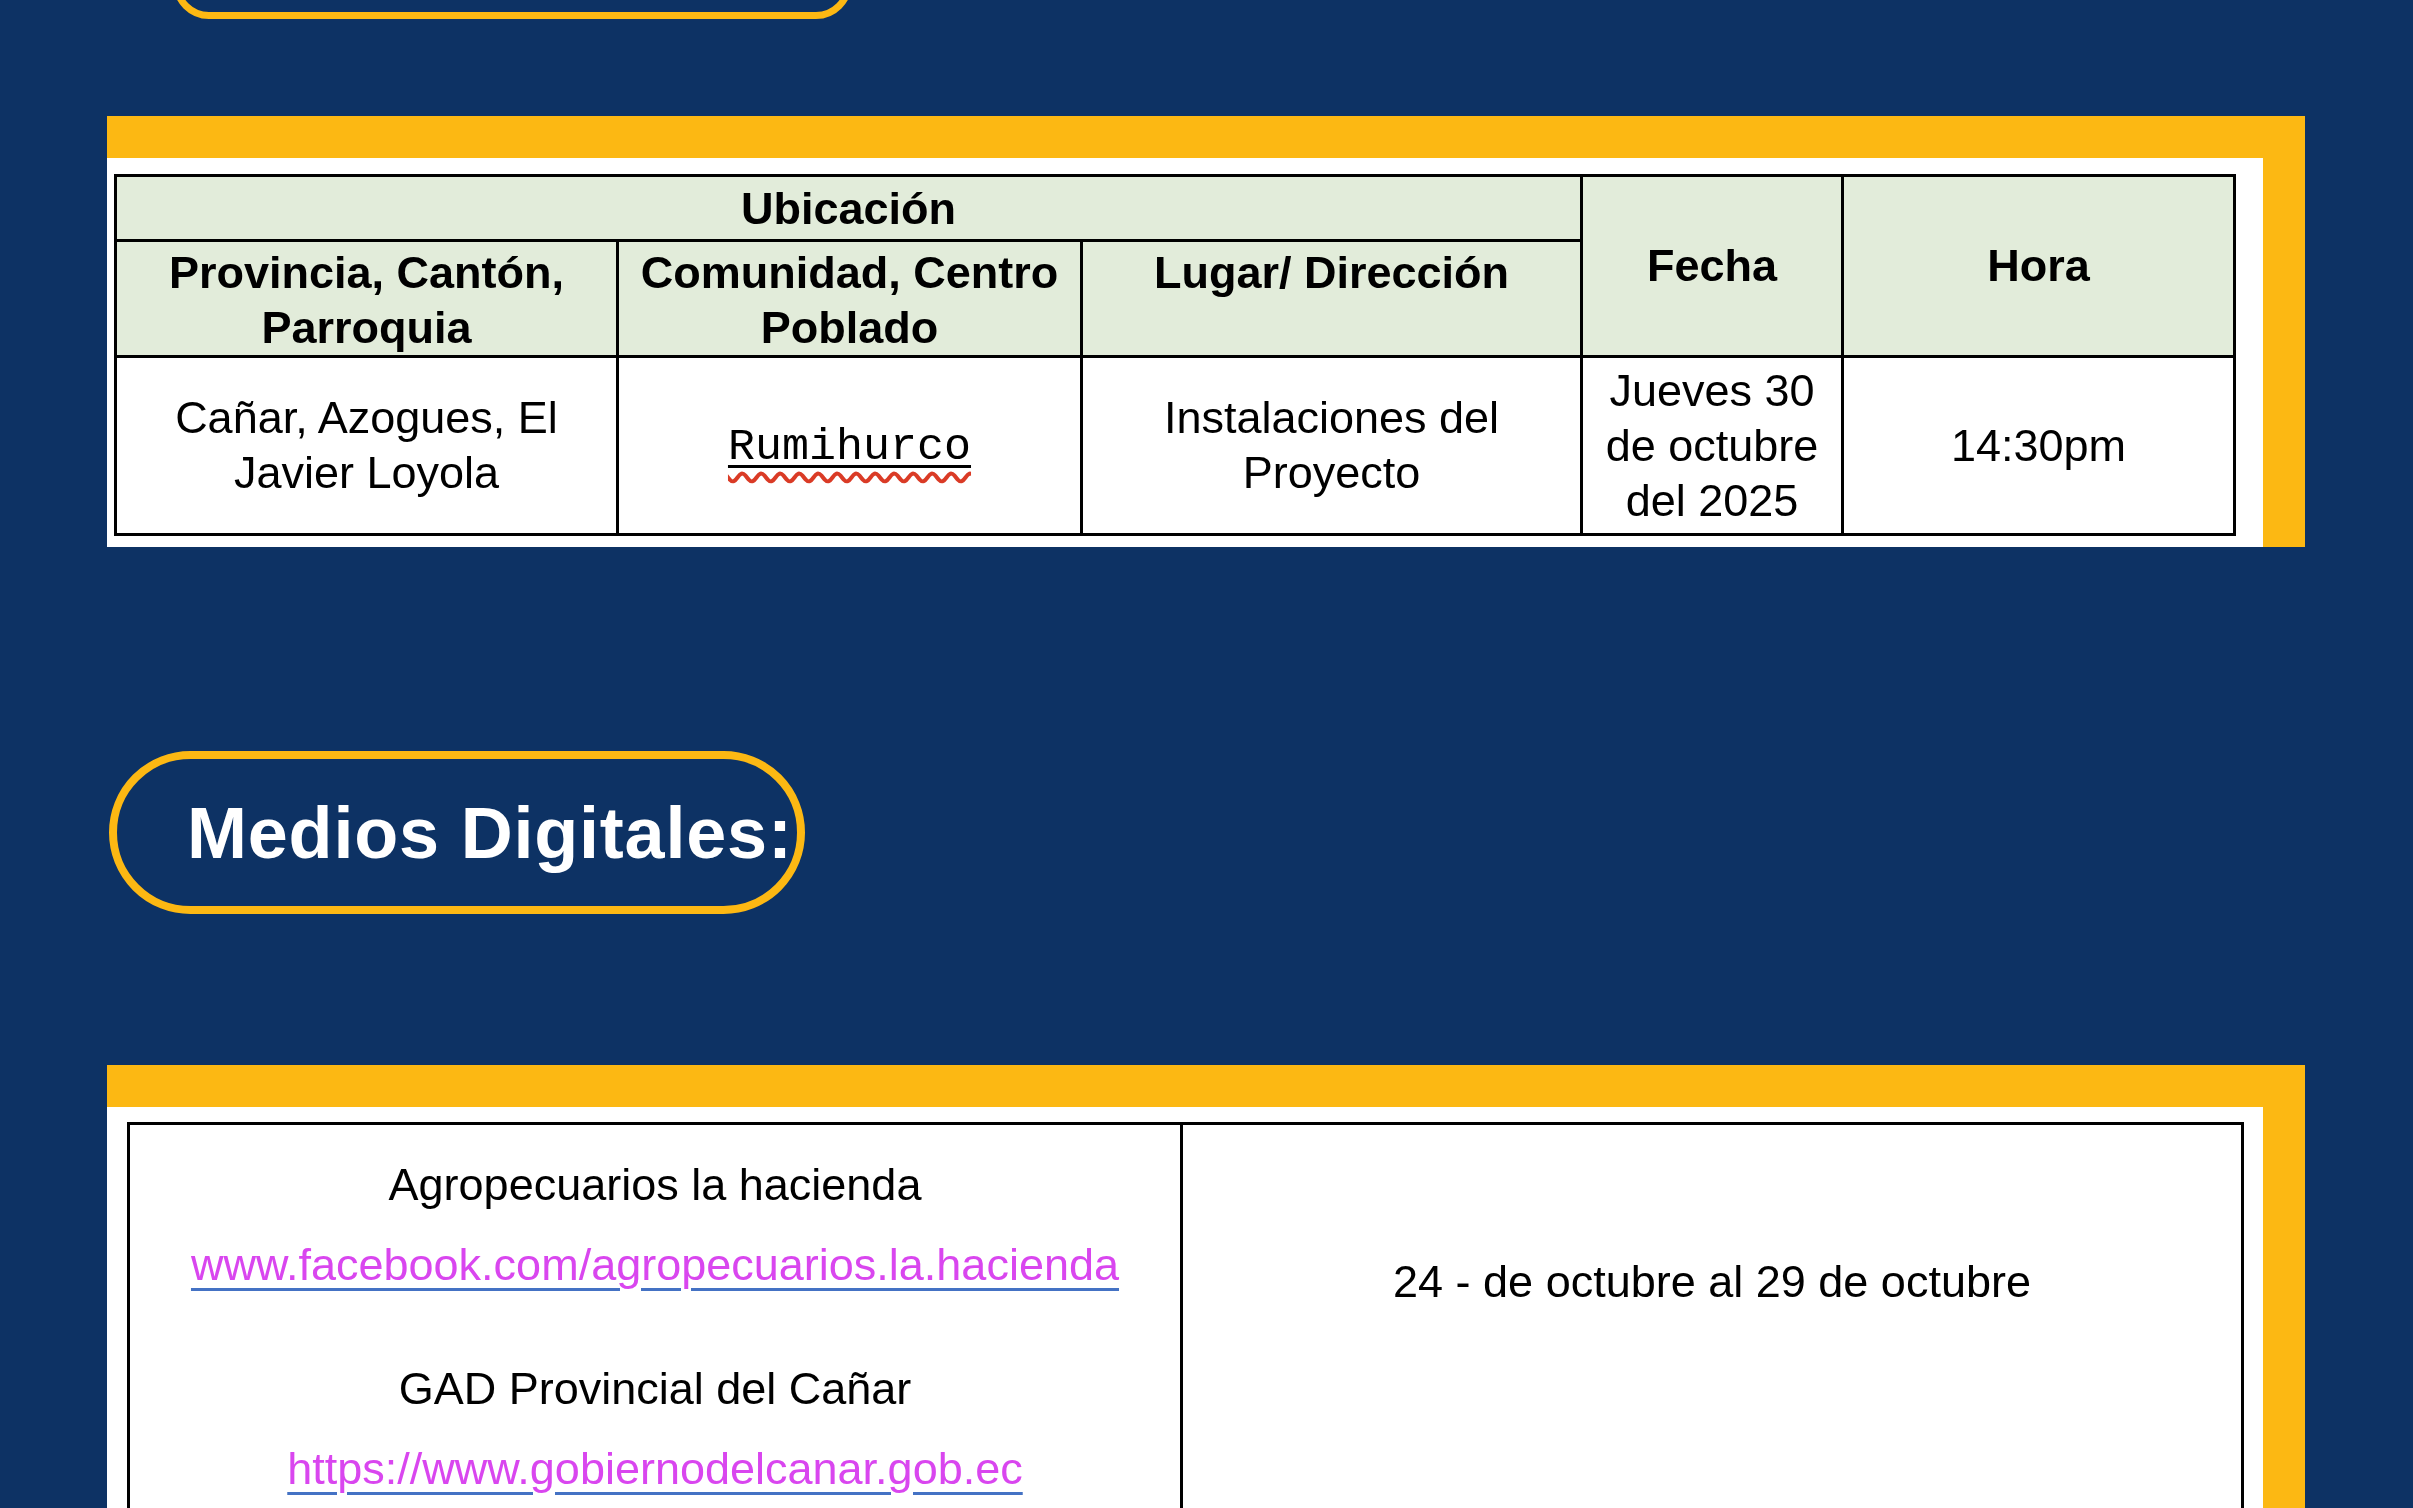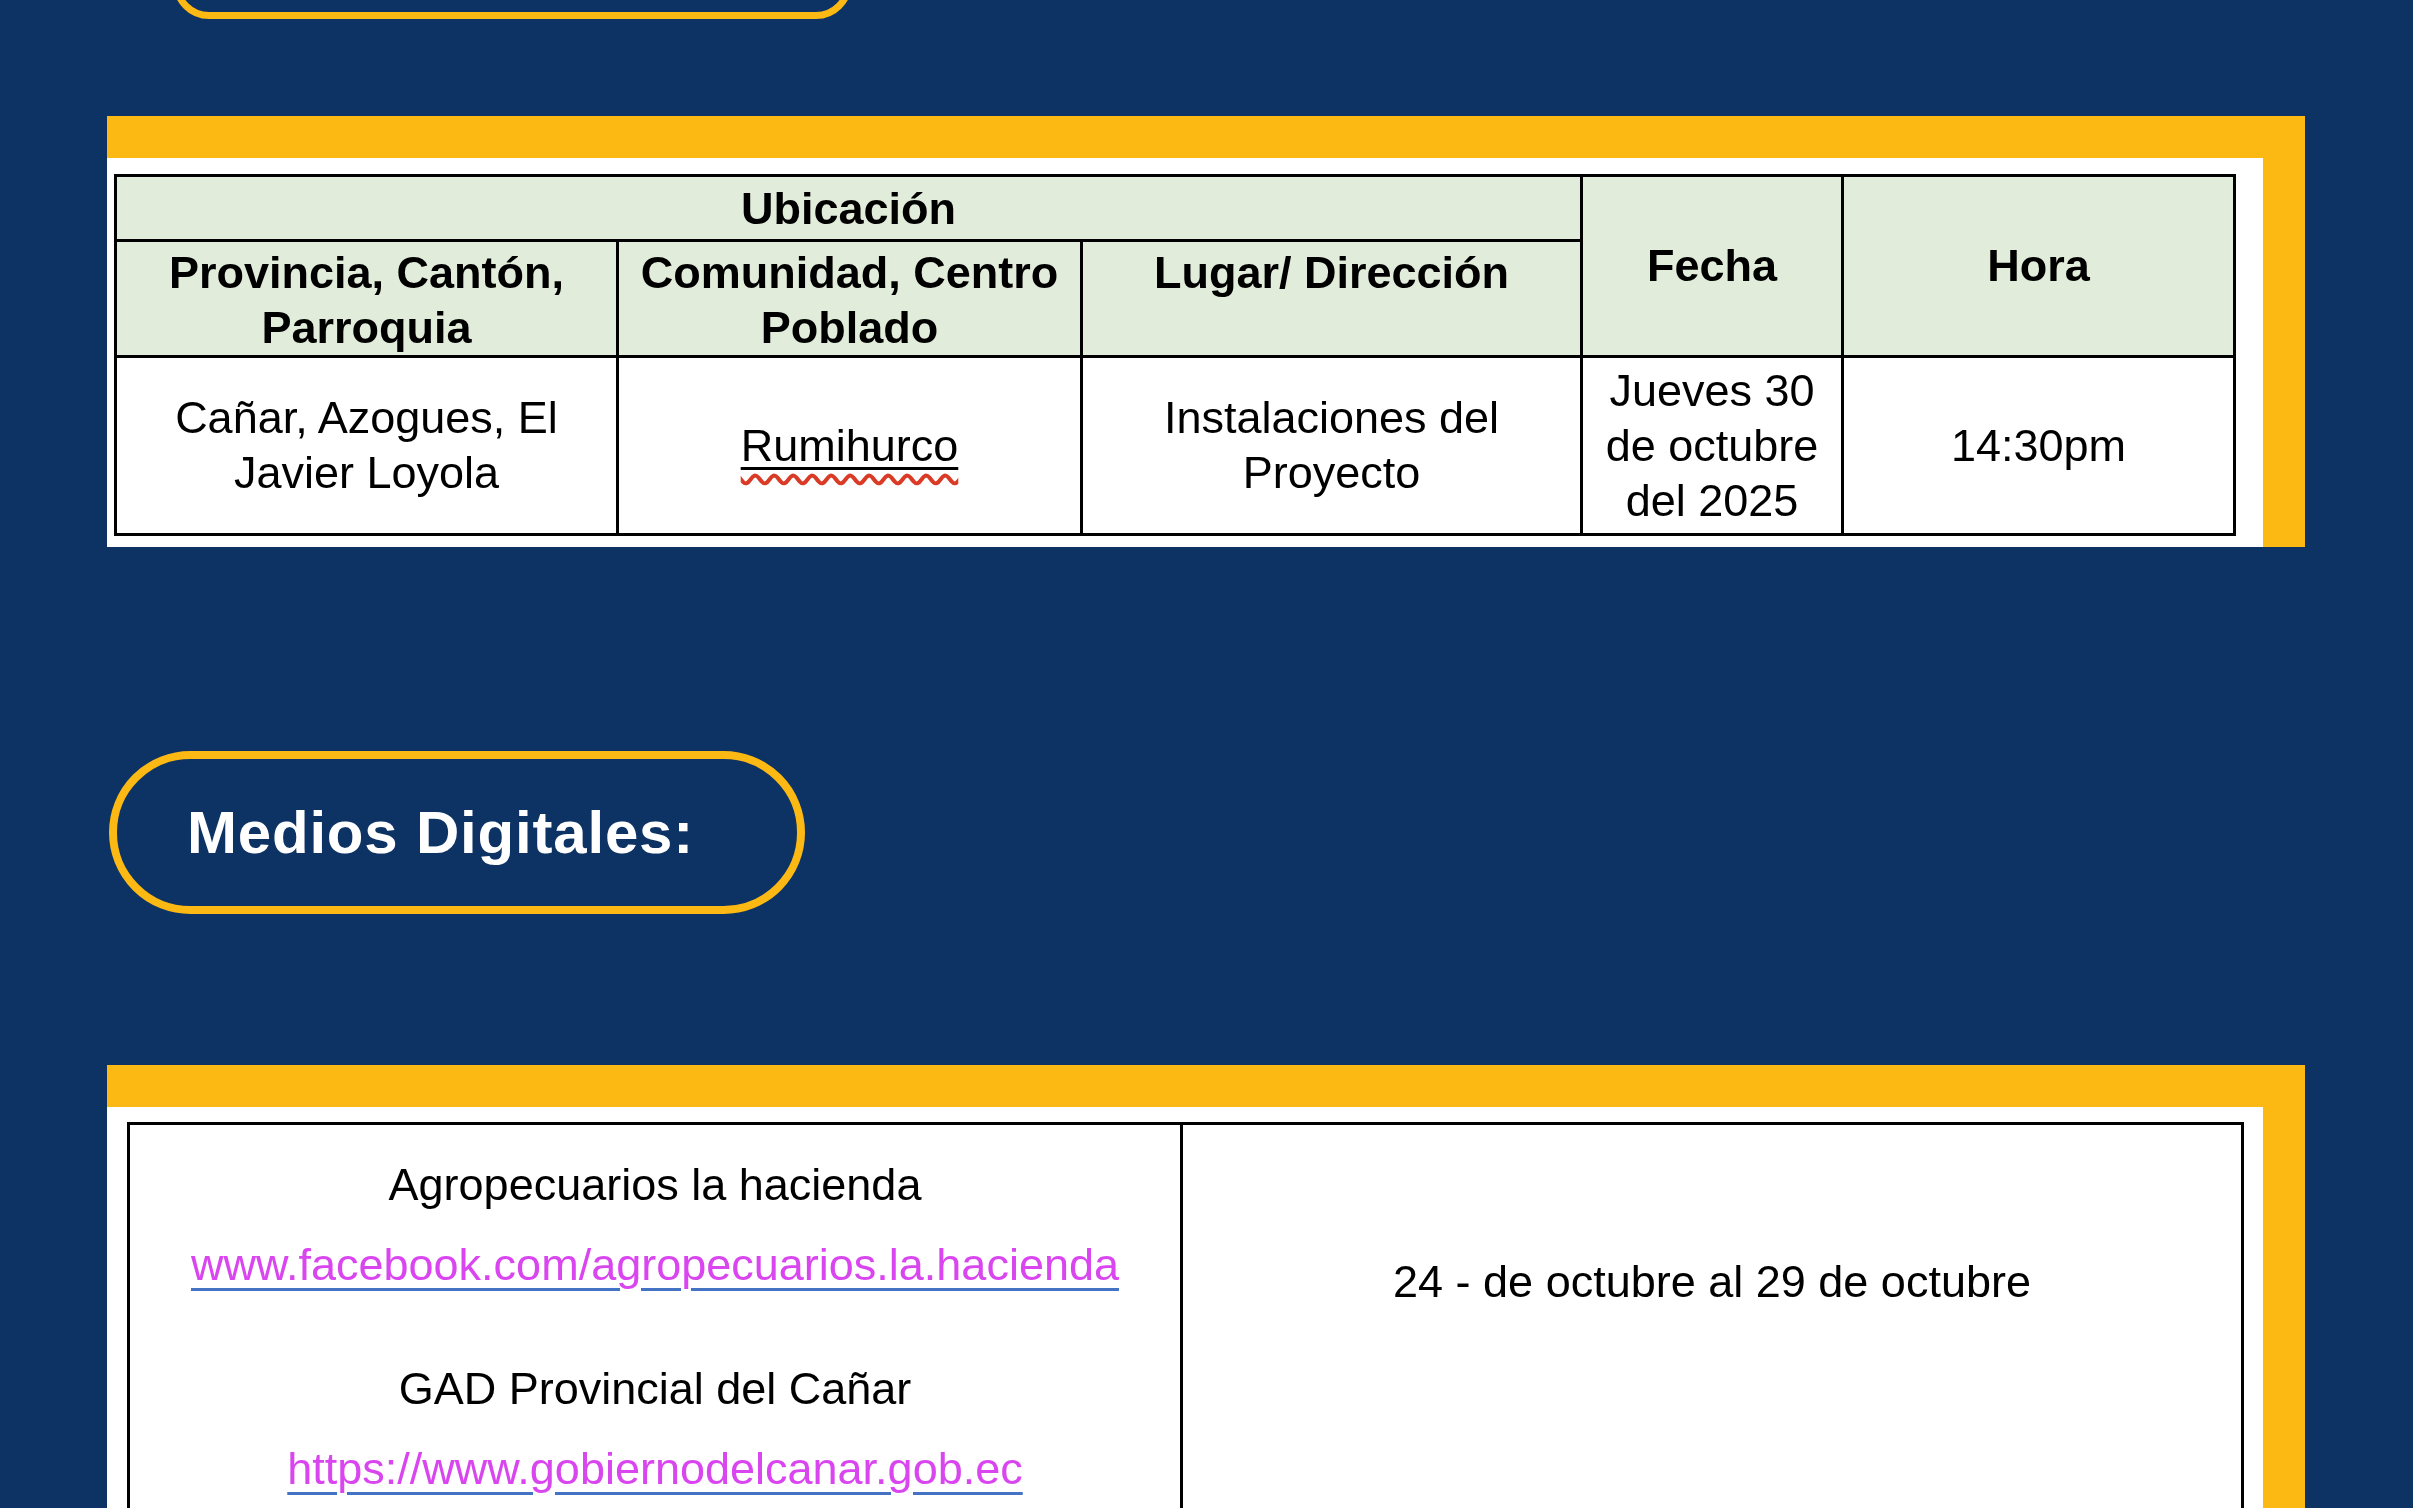--- a/index.html
+++ b/index.html
@@ -64,20 +64,21 @@
   .t1 tr.r1 td, .t1 tr.r3 td { vertical-align: middle; }
   .t1 td.c-fecha { padding: 0 1.7px; }
 
   .misspelled {
     text-decoration: underline wavy #da3b26 4.2px;
     text-underline-offset: 13.4px;
   }
   .misspelled-inner {
     text-decoration: underline solid #000 2.5px;
     text-underline-offset: 5.9px;
+    font-family: Liberation Mono, monospace;
   }
 
   .t2 { left: 127px; top: 1122px; width: 2114px; }
   .t2 tr.h2 { height: 65px; }
   .t2 tr.h2 td { background: #e2ecda; font-weight: bold; vertical-align: middle; }
   .t2 tr.d2 { height: 536px; }
   .t2 tr.d2 td { vertical-align: top; }
   .t2 .weblines { padding-top: 6.7px; }
   .t2 .line { line-height: 55px; margin-top: 25px; }
   .t2 .spacer { height: 44px; }
@@ -96,21 +97,21 @@
     width: 696px; height: 163px;
     box-sizing: border-box;
     border: 8.4px solid #fcb813;
     border-radius: 82px;
     background: #0d3264;
     display: flex;
     align-items: center;
   }
   .medios-pill .label {
     padding-left: 70px;
-    font-size: 60px;
+    font-size: 72px;
     font-weight: bold;
     color: #ffffff;
     letter-spacing: 0.8px;
   }
 </style>
 </head>
 <body>
 
 <div class="pill-sliver"></div>
 

